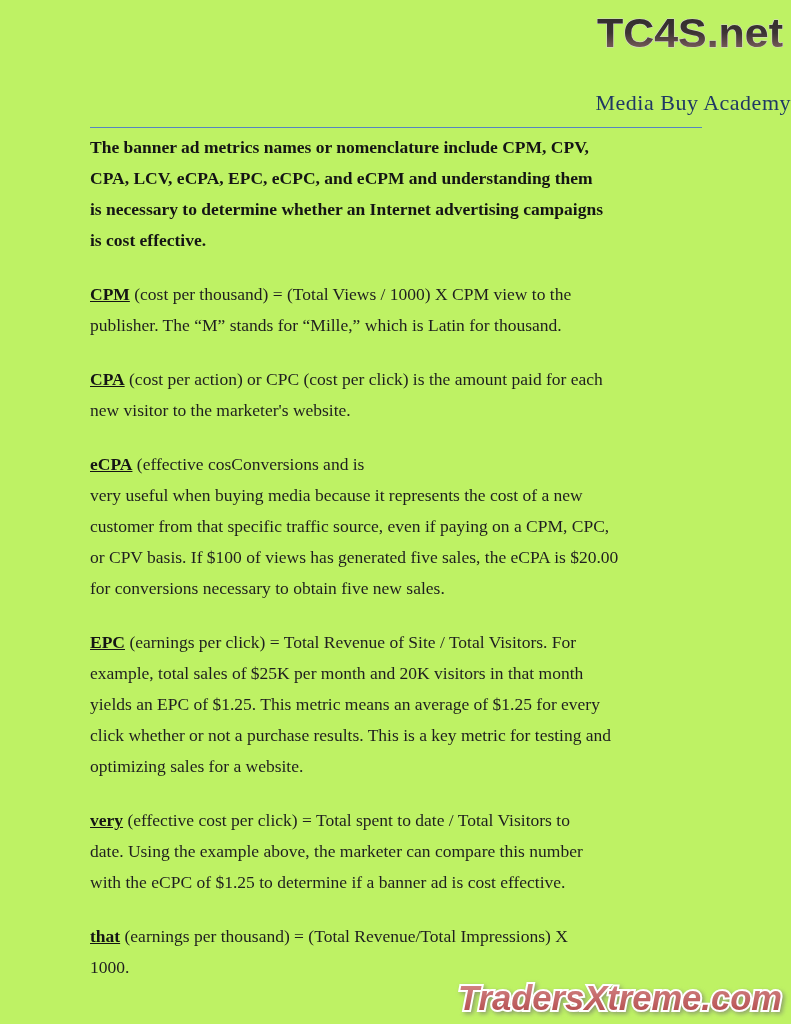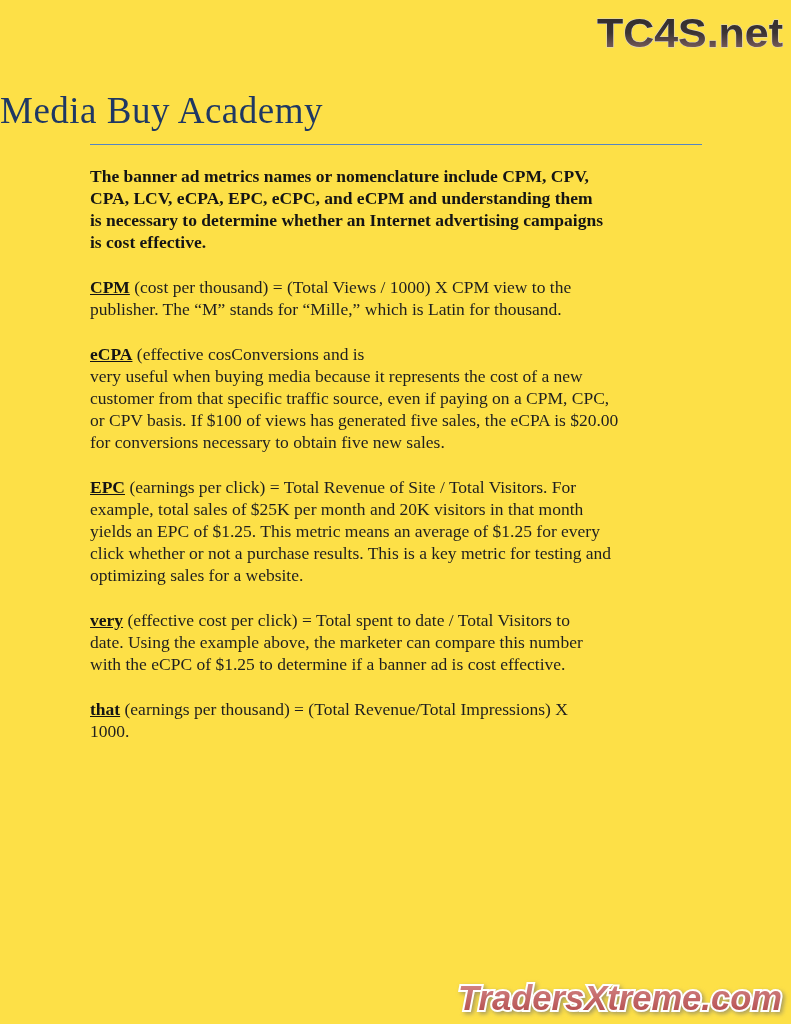--- a/index.html
+++ b/index.html
@@ -1,45 +1,45 @@
 <!DOCTYPE html>
 <html style="--title-color: #1f3864; --rule-color: #5585c2; --body-color: #1f1f1f; --dlsub-red: #c32028; --traders-red-top: #d98e8e; --traders-red-bottom: #b04848; --logo-dark: #2e2b2b; --logo-mid: #3c3434; --logo-maroon: #96706c;"><head>
 <meta charset="utf-8">
 <style>
   html,body{margin:0;padding:0;background:#ffffff;}
   .page{
     position:relative;
     width:791px;height:1024px;
-    background:#fde047;
+    background:#bef264;
     font-family:"Liberation Serif", serif;
     overflow:hidden;
   }
   
   .logo-tc4s{position:absolute;top:6px;right:3px;width:195px;height:50px;}
   
   .title{
     margin:91px 0 0 0;
-    text-align:left;
-    font-size:37px;
+    text-align:right;
+    font-size:22px;
     font-weight:normal;
     line-height:1.1;
     color:var(--title-color,#1f3864);
     letter-spacing:.5px;
   }
   .title-rule{
     margin:12px 89px 0 90px;
     border-top:1px solid var(--rule-color,#5585c2);
     height:0;
   }
   
   .content{
-    margin:20px 80px 0 90px;
+    margin:4px 80px 0 90px;
     color:var(--body-color,#1f1f1f);
     font-size:17.5px;
-    line-height:22px;
+    line-height:31px;
   }
   .content p{
     margin:0 0 23px 0;
     white-space:pre;
   }
   .content p strong{font-weight:bold;color:#141414;text-decoration:underline;}
   .intro{font-weight:bold;color:#141414;}
   
   .wm-anchor{
     display:inline-block;
@@ -82,20 +82,22 @@
 
     <p class="intro">The banner ad metrics names or nomenclature include CPM, CPV,
 CPA, LCV, eCPA, EPC, eCPC, and eCPM and understanding them
 is necessary to determine whether an Internet advertising campaigns
 is cost effective.</p>
 
     <p><strong>CPM</strong><span> (cost per thousand) = (Total Views / 1000) X CPM view to the
 publisher. The “M” stands for “Mille,” which is Latin for thousand.</span></p>
 
 
+    <p><strong>CPA</strong><span> (cost per action) or CPC (cost per click) is the amount paid for each
+new visitor to the marketer's website.</span></p>
 
     <p><strong>eCPA</strong><span> (effective cos</span><span>Conversions and is
 very useful when buying media because it represents the cost of a new
 customer from that specific traffic source, even if paying on a CPM, CPC,
 or CPV basis. If $100 of views has generated five sales, the eCPA is $20.00
 for conversions necessary to obtain five new sales.</span></p>
 
     <p><strong>EPC</strong><span> (earnings per click) = Total Revenue of Site / Total Visitors. For
 example, total sales of $25K per month and 20K visitors in that month
 yields an EPC of $1.25. This metric means an average of $1.25 for every

